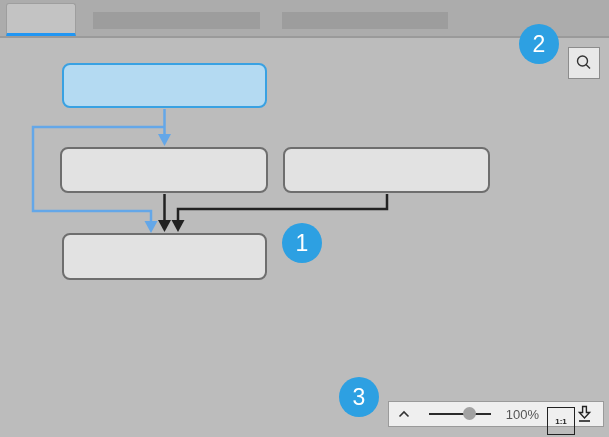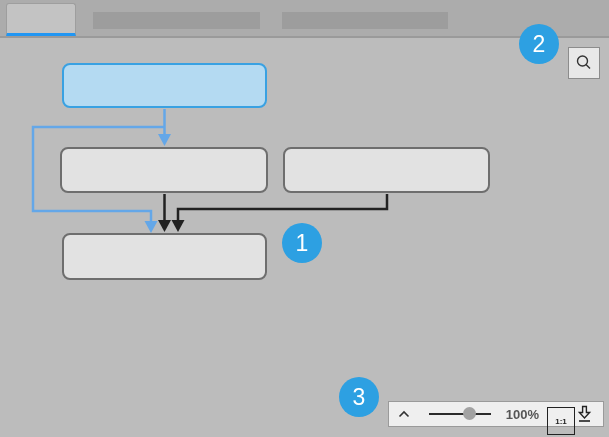--- a/index.html
+++ b/index.html
@@ -55,21 +55,21 @@
   
   .zoom-bar{
     position:absolute;left:388px;top:401px;width:216px;height:26px;
     background:#efefef;border:1px solid #9a9a9a;box-sizing:border-box;
   }
   .zb-item{position:absolute;top:0;height:24px;display:flex;align-items:center;justify-content:center;}
   .zb-collapse{left:2px;width:26px;cursor:pointer;background:none;border:none;padding:0;}
   .zb-track{position:absolute;left:40px;top:11px;width:62px;height:2px;background:#2b2b2b;cursor:pointer;}
   .zb-handle{position:absolute;left:74px;top:5px;width:13px;height:13px;border-radius:50%;background:#a2a2a2;cursor:grab;}
   .zb-zoom-label{position:absolute;left:112px;top:0;width:38px;height:24px;display:flex;align-items:center;justify-content:flex-end;
-    font-size:13px;color:#555555;font-weight:bold;}
+    font-size:13px;color:#555555;}
   .zb-actual{
     position:absolute;left:158px;top:5px;width:18px;height:14px;
     border:1.5px solid #222222;box-sizing:border-box;background:none;padding:13px;
     display:flex;align-items:center;justify-content:center;
     font-size:8px;font-weight:bold;color:#222222;cursor:pointer;
     font-family:"Liberation Sans", sans-serif;
   }
   .zb-download{position:absolute;left:186px;top:2px;width:18px;height:20px;background:none;border:none;padding:0;cursor:pointer;
     display:flex;align-items:center;justify-content:center;}
 </style>

